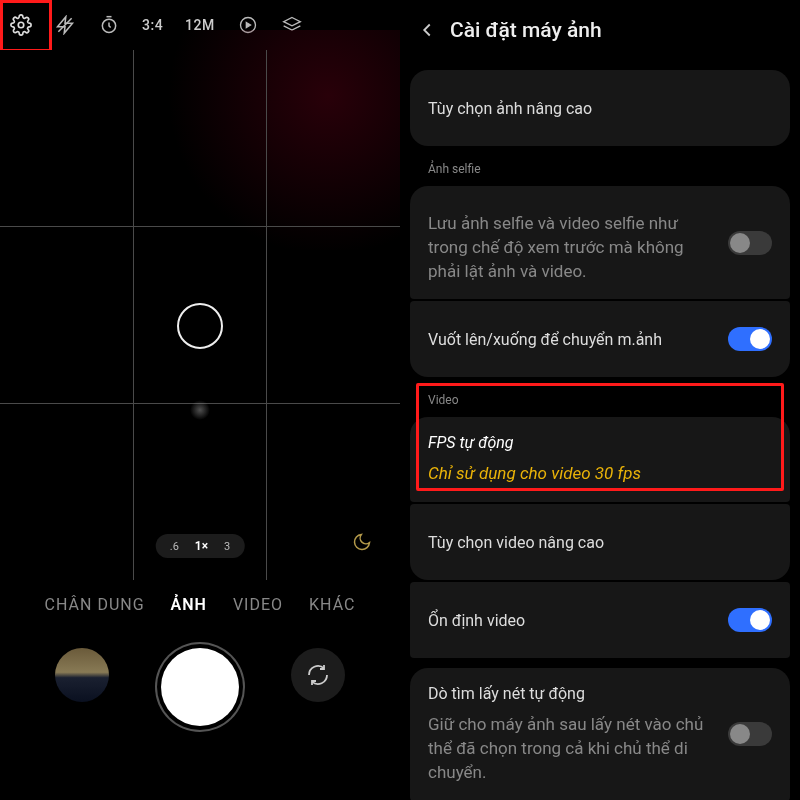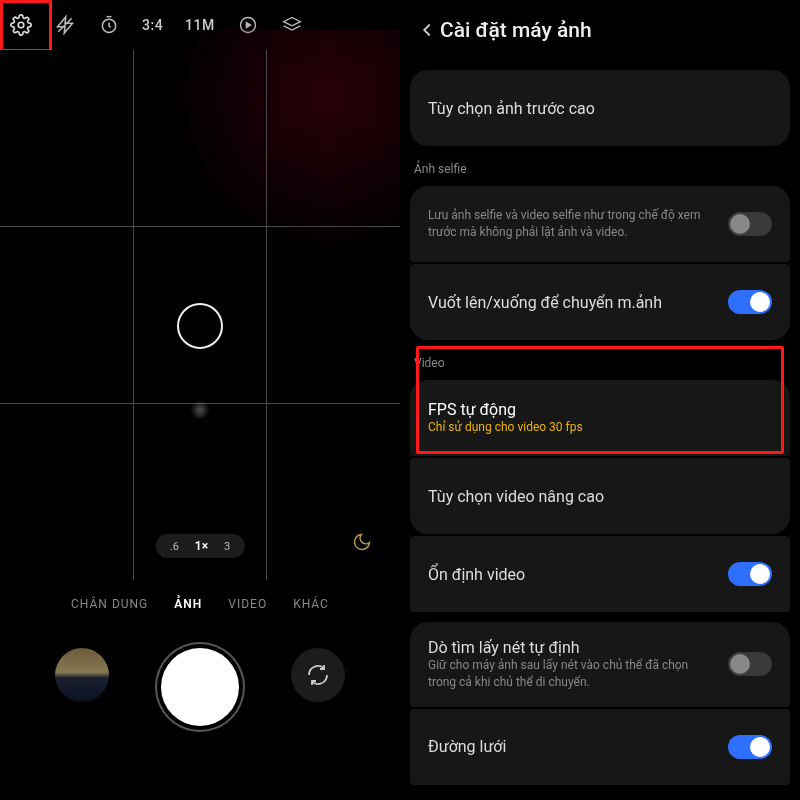--- a/index.html
+++ b/index.html
@@ -87,21 +87,21 @@
     position:absolute;
     right:28px; bottom:28px;
     color:#b49a4a;
   }
   .mode-row {
     height:48px;
     display:flex;
     justify-content:center;
     align-items:center;
     gap:26px;
-    font-size:12px;
+    font-size:16px;
     letter-spacing:1px;
     color:#888;
   }
   .mode-row .active { color:#fff; font-weight:600;text-align:center; }
   .shutter-row {
     height:170px;
     display:flex;
     justify-content:center;
     align-items:flex-start;
     gap:52px;
@@ -122,49 +122,49 @@
     display:flex; align-items:center; justify-content:center;
     color:#ccc;
   }
 
   
   .settings-header {
     height:60px;
     display:flex;
     align-items:center;
     padding:0 16px;
-    gap:2px;
+    gap:12px;
   }
   .back-btn { color:#ccc; }
   .settings-title { font-size:21px; font-weight:500; color:#eee; }
   .settings-list { padding:0 10px; }
   .card {
     background:#171717;
     border-radius:18px;
     margin-top:10px;
     padding:16px 18px;
     position:relative;
   }
   .card.tight-top { border-top-left-radius:4px; border-top-right-radius:4px; margin-top:2px; }
   .card.tight-bot { border-bottom-left-radius:4px; border-bottom-right-radius:4px; }
   .section-label {
     font-size:12px;
     color:#888;
-    margin:16px 4px 4px 4px;
+    margin:16px 4px 4px 18px;
   }
   .row {
     display:flex;
     align-items:center;
     justify-content:space-between;
     gap:12px;
     min-height:44px;
   }
   .row-main { flex:1; }
   .row-title { font-size:16px; color:#ddd; }
-  .row-sub { font-size:12px; color:#888; margin-top:0; line-height:1.4; }
+  .row-sub { font-size:17px; color:#888; margin-top:10px; line-height:1.4; }
   .row-sub.blue { color:#eab308; }
   .toggle {
     width:44px; height:24px; border-radius:12px;
     background:#3a3a3a; position:relative;
     flex-shrink:0;
   }
   .toggle::after {
     content:"";
     position:absolute; top:2px; left:2px;
     width:20px; height:20px; border-radius:50%;
@@ -204,21 +204,21 @@
       </svg>
     </span>
     <span class="icon">
       <svg width="20" height="20" viewBox="0 0 24 24" fill="none" stroke="#bbb" stroke-width="1.8">
         <circle cx="12" cy="13" r="8"></circle>
           <path d="M12 9v4l2 2"></path>
           <path d="M9 2h6"></path>
       </svg>
     </span>
     <span class="txt">3:4</span>
-    <span class="txt">11M</span>
+    <span class="txt">12M</span>
     <span class="icon">
       <svg width="20" height="20" viewBox="0 0 24 24" fill="none" stroke="#bbb" stroke-width="1.6">
         <circle cx="12" cy="12" r="9"></circle>
           <polygon points="10 9 15 12 10 15 10 9" fill="#bbb"></polygon>
       </svg>
     </span>
     <span class="icon">
       <svg width="20" height="20" viewBox="0 0 24 24" fill="none" stroke="#bbb" stroke-width="1.6">
         <polygon points="12 3 22 8 12 13 2 8 12 3"></polygon>
         <polyline points="2 13 12 18 22 13"></polyline>
@@ -275,21 +275,21 @@
       </svg>
     </span>
     <span class="settings-title">Cài đặt máy ảnh</span>
   </div>
 
   <div class="settings-list">
 
     <div class="card">
       <div class="row">
           <div class="row-main">
-            <div class="row-title">Tùy chọn ảnh trước cao</div>
+            <div class="row-title">Tùy chọn ảnh nâng cao</div>
           </div>
         </div>
     </div>
 
     <div class="section-label">Ảnh selfie</div>
 
     <div class="card tight-bot">
       <div class="row">
         <div class="row-main">
           <div class="row-sub">Lưu ảnh selfie và video selfie như trong chế độ xem trước mà không phải lật ảnh và video.</div>
@@ -302,21 +302,21 @@
       <div class="row">
         <div class="row-main">
             <div class="row-title">Vuốt lên/xuống để chuyển m.ảnh</div>
           </div>
         <div class="toggle on"></div>
       </div>
     </div>
 
     <div class="section-label">Video</div>
 
-    <div class="card tight-bot" style="position:relative;">
+    <div class="card tight-bot" style="position:relative;font-style:italic;">
       <div class="hl-video-section"></div>
       <div class="row">
         <div class="row-main">
           <div class="row-title" style="color:#fff;">FPS tự động</div>
           <div class="row-sub blue">Chỉ sử dụng cho video 30 fps</div>
         </div>
       </div>
     </div>
 
     <div class="card tight-top">
@@ -333,21 +333,21 @@
             <div class="row-title">Ổn định video</div>
           </div>
         <div class="toggle on"></div>
       </div>
     </div>
 
 
     <div class="card tight-bot">
       <div class="row">
         <div class="row-main">
-          <div class="row-title">Dò tìm lấy nét tự định</div>
+          <div class="row-title">Dò tìm lấy nét tự động</div>
           <div class="row-sub">Giữ cho máy ảnh sau lấy nét vào chủ thể đã chọn trong cả khi chủ thể di chuyển.</div>
         </div>
         <div class="toggle"></div>
       </div>
     </div>
 
     <div class="card tight-top tight-bot">
       <div class="row">
         <div class="row-main">
             <div class="row-title">Đường lưới</div>

